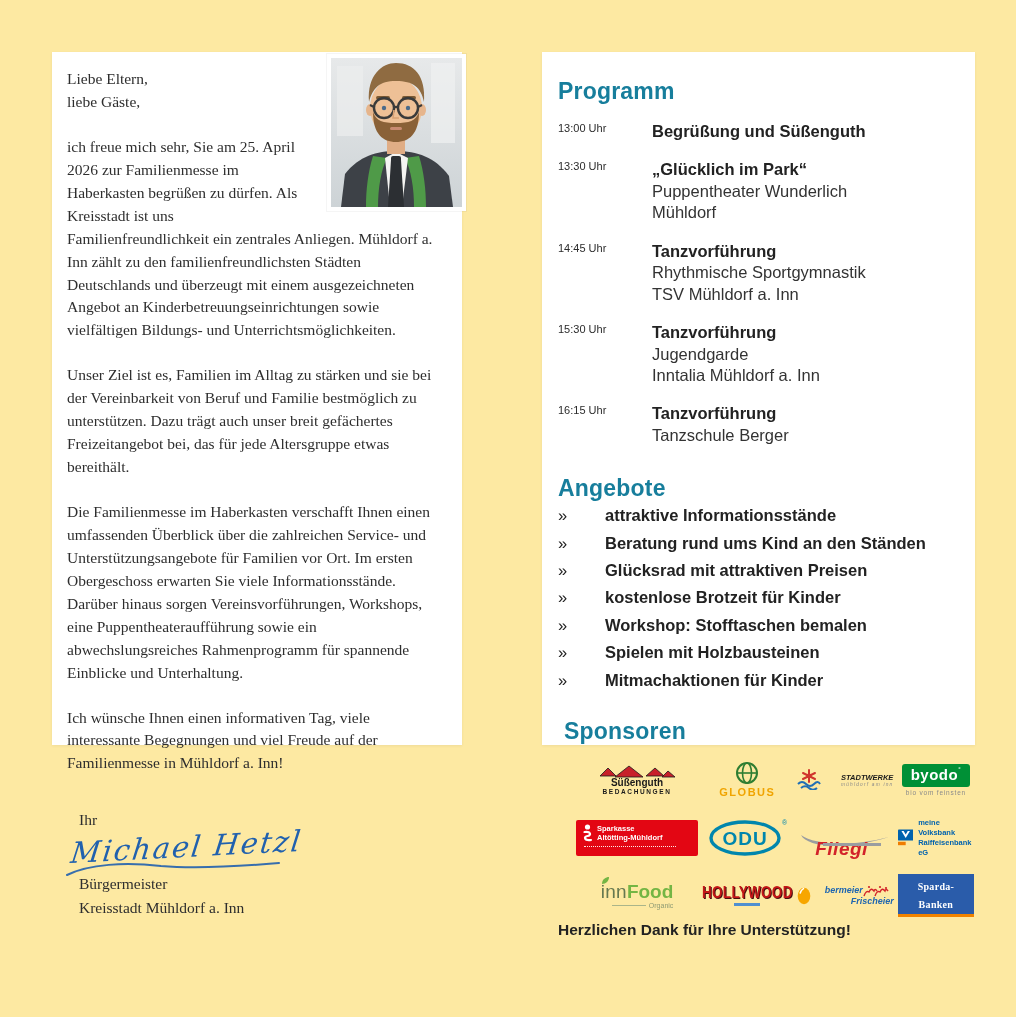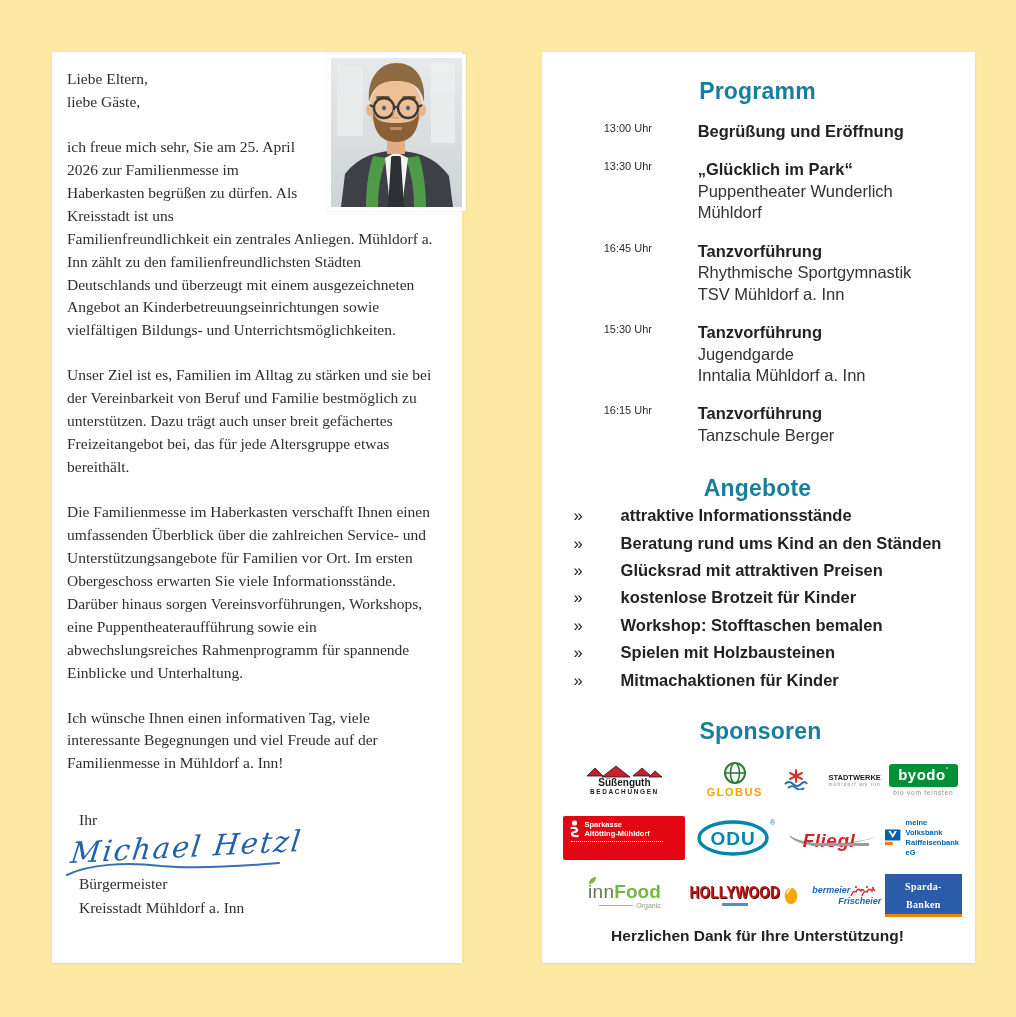--- a/index.html
+++ b/index.html
@@ -3,21 +3,21 @@
 <meta charset="utf-8">
 <style>
   html,body{margin:0;padding:0;}
   body{
     width:1016px;height:1017px;
     background:#fde9a2;
     font-family:"Liberation Sans",sans-serif;
     position:relative;overflow:hidden;
   }
   .panel{
-    position:absolute;top:52px;height:911px;background:#ffffff;
+    position:absolute;top:52px;height:693px;background:#ffffff;
     box-shadow:0 1px 3px rgba(0,0,0,.06);
   }
   
   .panel-left{left:52px;width:410px;}
   .letter{
     padding:16px 20px 0 15px;
     font-family:"Liberation Serif","DejaVu Serif",serif;
     font-size:15.5px;line-height:1.48;color:#2e2e2e;
   }
   .salutation{white-space:pre-line;margin:0 0 22px 0;}
@@ -38,21 +38,21 @@
     font-style:italic;font-size:29px;letter-spacing:2px;
     transform:rotate(-3deg) skewX(-10deg);
     transform-origin:left bottom;
     margin:6px 0 0 -10px;line-height:1.1;
     white-space:nowrap;
   }
   .sig-flourish{display:block;margin:-8px 0 0 -14px;}
   .signer{line-height:1.55;margin-top:-4px;}
   
   .panel-right{left:542px;width:433px;display:flex;flex-direction:column;
-    padding:26px 18px 14px 16px;box-sizing:border-box;align-items:center;}
+    padding:26px 18px 14px 16px;box-sizing:border-box;}
   .heading{
     color:#177e9c;font-size:23px;font-weight:bold;margin:0 0 16px 0;
     letter-spacing:.2px;
   }
   .sched-item{display:flex;margin-bottom:17px;}
   .sched-time{width:94px;flex:none;font-size:11px;color:#2b2b2b;line-height:1.3;}
   .sched-body{font-size:16.5px;color:#222;line-height:1.3;}
   .sched-title{font-weight:bold;}
   .sched-line{font-weight:normal;color:#333;}
   .angebote{margin:12px 0 0 0;}
@@ -66,35 +66,35 @@
   }
   .logo-cell{
     height:50px;display:flex;flex-direction:column;
     align-items:center;justify-content:center;text-align:center;
   }
   .thanks{margin-top:auto;font-size:15.5px;font-weight:bold;color:#222;padding-bottom:4px;}
   
   .lg-sg-name{font-size:10px;font-weight:800;color:#1a1a1a;margin-top:-1px;}
   .lg-sg-sub{font-size:6.5px;font-weight:700;letter-spacing:1.6px;color:#1a1a1a;}
   .lg-globus-text{font-size:11px;font-weight:800;letter-spacing:1.5px;color:#f0a400;margin-top:1px;}
-  .lg-sw{display:flex;align-items:center;gap:20px;}
+  .lg-sw{display:flex;align-items:center;gap:20px;font-style:italic;}
   .lg-sw-name{font-size:7.5px;font-weight:800;color:#1a1a1a;text-align:left;}
   .lg-sw-sub{font-size:4.8px;letter-spacing:1.2px;color:#8a8a8a;text-align:left;}
   .lg-byodo-box{background:#009036;border-radius:3px;padding:2px 9px 3px 9px;}
   .lg-byodo-name{color:#fff;font-size:15px;font-weight:800;letter-spacing:.5px;line-height:1;}
   .lg-byodo-reg{font-size:6px;vertical-align:top;}
   .lg-byodo-sub{font-size:6.5px;color:#8b8b8b;letter-spacing:.8px;margin-top:2px;}
-  .lg-spk-box{background:#e30613;border-radius:2px;width:110px;padding:4px 6px 17px 6px;
+  .lg-spk-box{background:#e30613;border-radius:2px;width:110px;padding:4px 6px 8px 6px;
     display:flex;flex-direction:column;align-items:flex-start;}
   .lg-spk-top{display:flex;align-items:center;gap:4px;}
   .lg-spk-name{color:#fff;font-size:7.5px;font-weight:700;text-align:left;line-height:1.25;}
   .lg-spk-line{width:92px;height:0;border-top:1px dotted rgba(255,255,255,.9);margin:3px 0 1px 2px;}
   .lg-odu{position:relative;}
   .lg-fliegl{position:relative;width:92px;height:30px;}
-  .lg-fliegl-name{position:absolute;top:8px;left:16px;font-style:italic;font-weight:900;
+  .lg-fliegl-name{position:absolute;top:16px;left:16px;font-style:italic;font-weight:900;
     font-size:19px;color:#d2232a;letter-spacing:.5px;line-height:1;}
   .lg-fliegl-bar{position:absolute;left:24px;top:20px;width:58px;height:3px;background:#9a9da0;}
   .lg-vb{display:flex;align-items:center;gap:5px;}
   .lg-vb-name{color:#0062ae;font-size:7.5px;font-weight:800;text-align:left;line-height:1.3;}
   .lg-if{position:relative;line-height:1;}
   .lg-if-inn{color:#65784f;font-size:19px;letter-spacing:.3px;}
   .lg-if-food{color:#74b544;font-size:19px;font-weight:600;}
   .lg-if-org{display:flex;align-items:center;justify-content:flex-end;gap:3px;margin-top:1px;}
   .lg-if-line{width:34px;height:1px;background:#aab58a;}
   .lg-if-orgtext{font-size:7px;color:#8f9b73;}
@@ -184,35 +184,35 @@
 </div>
 
 <div class="panel panel-right">
 
   <div class="heading">Programm</div>
 
   <div>
     <div class="sched-item">
       <div class="sched-time">13:00 Uhr</div>
       <div class="sched-body">
-        <div class="sched-title">Begrüßung und Eröffnung</div>
+        <div class="sched-title">Begrüßung und Süßenguth</div>
         <div class="sched-line"></div>
         <div class="sched-line"></div>
       </div>
     </div>
     <div class="sched-item">
       <div class="sched-time">13:30 Uhr</div>
       <div class="sched-body">
         <div class="sched-title">„Glücklich im Park“</div>
         <div class="sched-line">Puppentheater Wunderlich</div>
         <div class="sched-line">Mühldorf</div>
       </div>
     </div>
     <div class="sched-item">
-      <div class="sched-time">16:45 Uhr</div>
+      <div class="sched-time">14:45 Uhr</div>
       <div class="sched-body">
         <div class="sched-title">Tanzvorführung</div>
         <div class="sched-line">Rhythmische Sportgymnastik</div>
         <div class="sched-line">TSV Mühldorf a. Inn</div>
       </div>
     </div>
     <div class="sched-item">
       <div class="sched-time">15:30 Uhr</div>
       <div class="sched-body">
         <div class="sched-title">Tanzvorführung</div>

